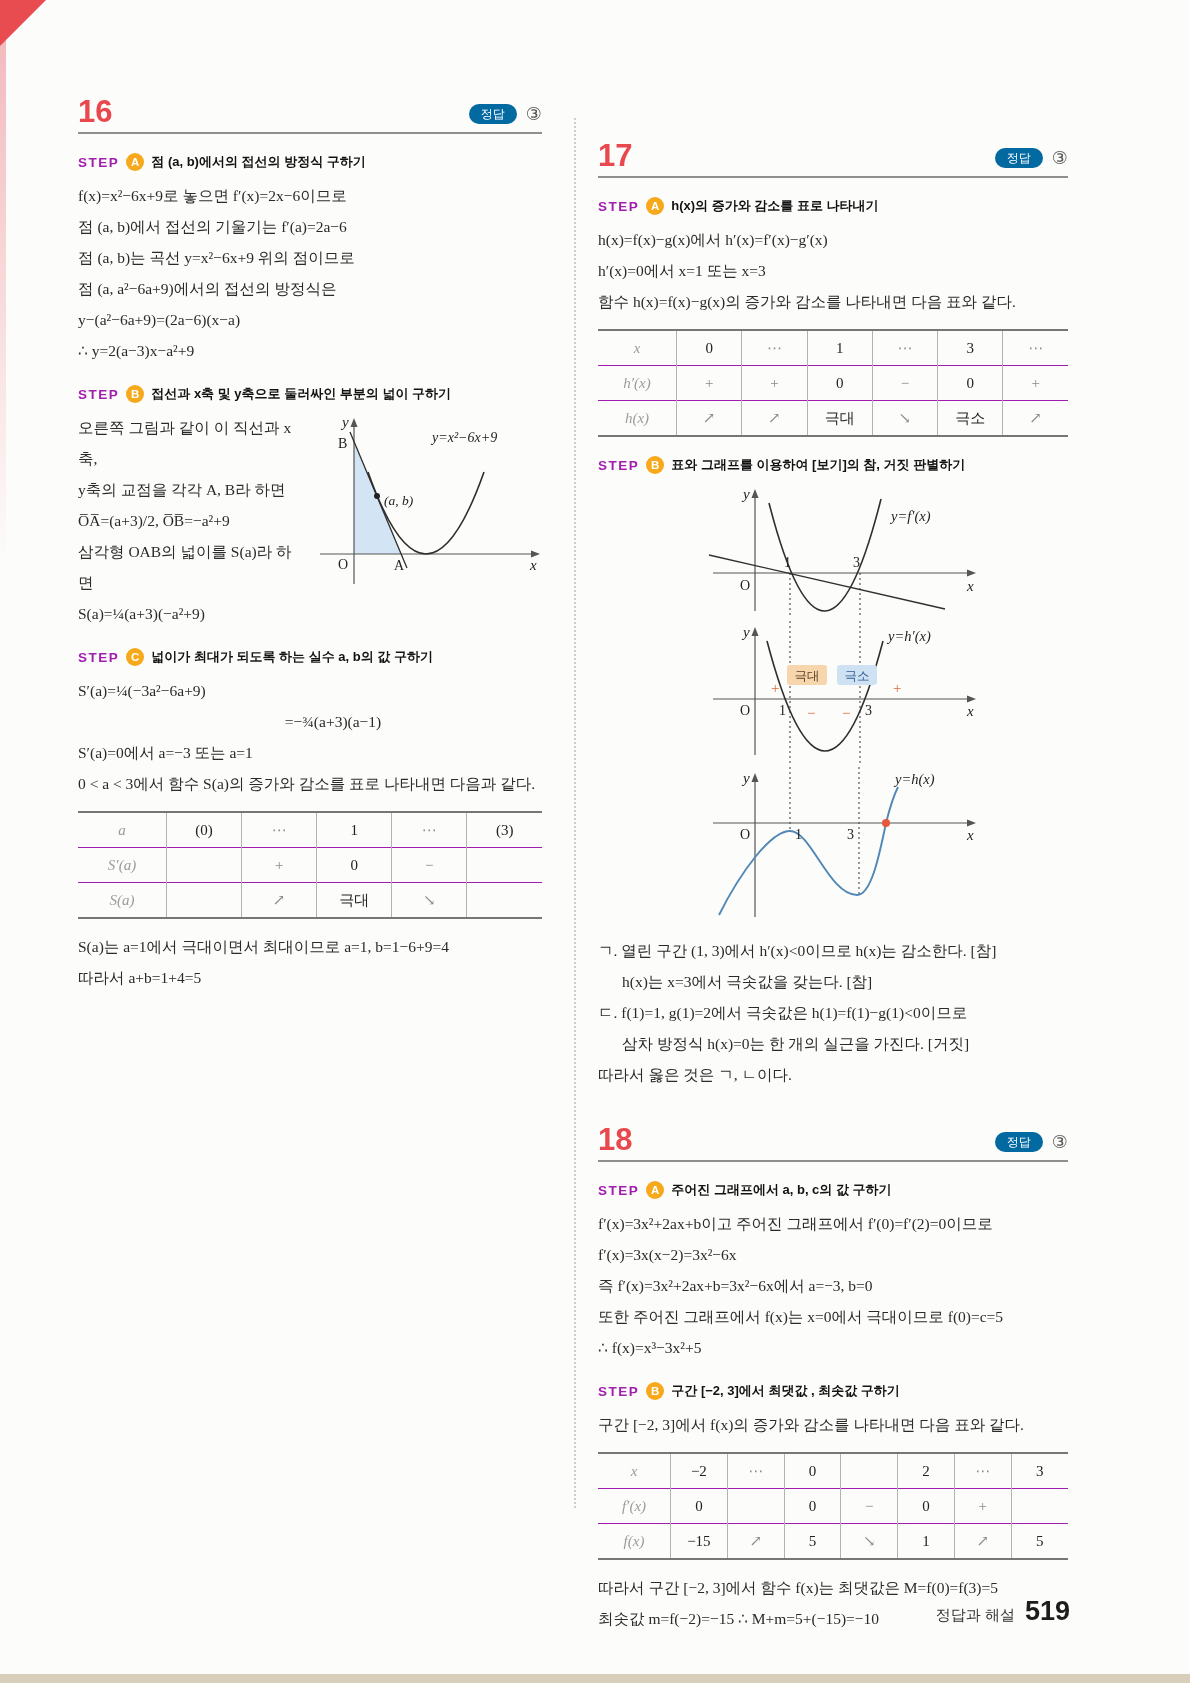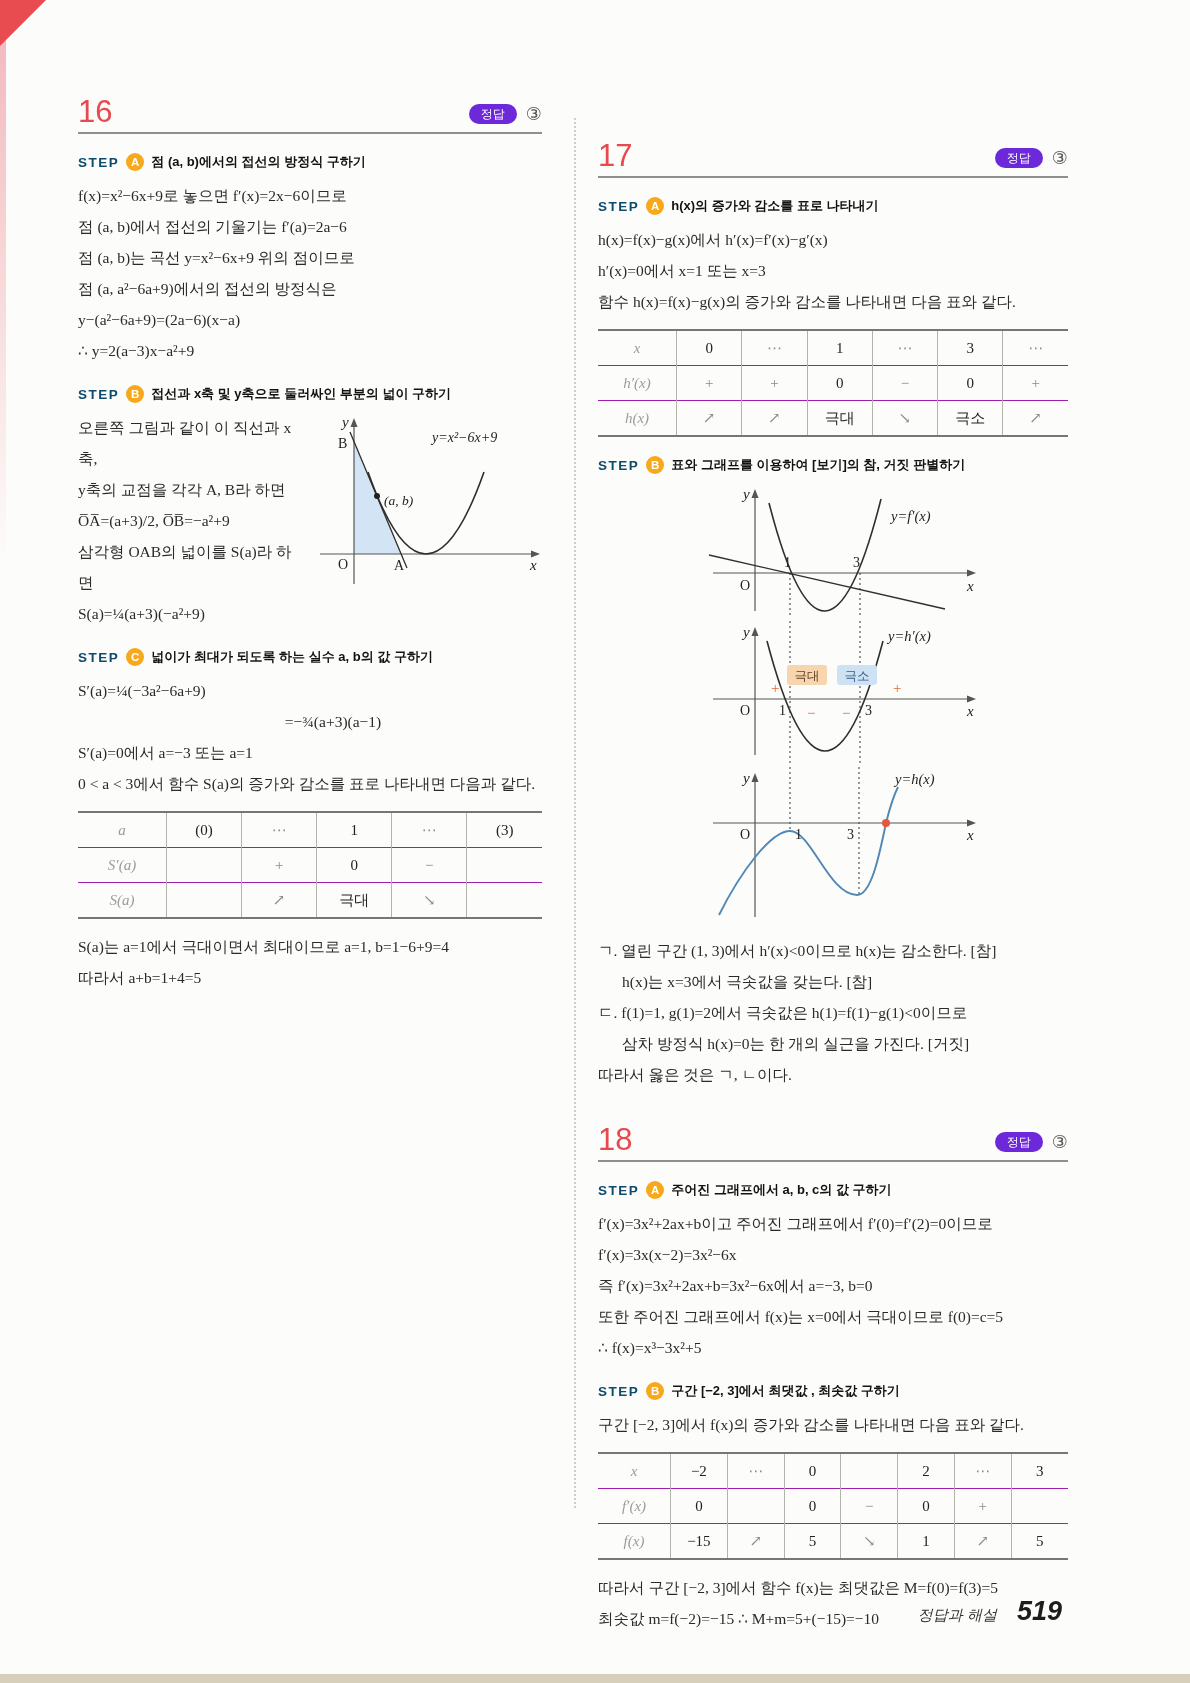--- a/index.html
+++ b/index.html
@@ -15,27 +15,27 @@
     background:linear-gradient(180deg,#f2b6ba,rgba(252,252,250,0));}
   .bottom-strip{position:absolute;left:0;bottom:0;width:100%;height:9px;background:#d8cfba;}
   .divider{position:absolute;left:574px;top:118px;height:1390px;border-left:2px dotted #cfcfca;}
 
   .columns{position:absolute;top:96px;left:78px;display:flex;gap:56px;}
   .col{width:464px;}
   .col.right{width:470px;margin-top:44px;}
 
   .prob-head{display:flex;align-items:flex-end;justify-content:space-between;
     border-bottom:2px solid #8f8f8c;padding-bottom:5px;}
-  .prob-num{font-size:31px;font-weight:normal;color:#e8484e;line-height:1;}
+  .prob-num{font-size:31px;font-weight:bold;color:#e8484e;line-height:1;}
   .answer{display:flex;align-items:center;gap:9px;padding-bottom:3px;}
-  .badge{background:#6d28d9;color:#fff;font-size:12px;padding:2px 12px;border-radius:10px;line-height:16px;}
+  .badge{background:#0369a1;color:#fff;font-size:12px;padding:2px 12px;border-radius:10px;line-height:16px;}
   .circ{color:#555;font-size:18px;line-height:1;}
 
   .step-line{display:flex;align-items:center;gap:7px;margin:19px 0 9px;}
-  .step-word{color:#0c4a6e;font-weight:bold;font-size:13.5px;letter-spacing:1.5px;}
+  .step-word{color:#a21caf;font-weight:bold;font-size:13.5px;letter-spacing:1.5px;}
   .step-letter{width:18px;height:18px;border-radius:50%;background:#f7a81b;color:#fff;
     font-size:11.5px;font-weight:bold;display:flex;align-items:center;justify-content:center;flex:0 0 18px;}
   .step-title{font-weight:bold;font-size:13px;color:#121212;}
 
   p.m{margin:0;font-size:15.5px;line-height:31px;
     font-family:"Liberation Serif","DejaVu Serif",serif;}
   p.m.indent1{padding-left:46px;text-align:center;}
   p.m.cont{padding-left:24px;}
 
   table.sol-table{width:100%;border-collapse:collapse;table-layout:fixed;
@@ -50,21 +50,21 @@
   table.sol-table.c7 td:first-child{width:76px;}
   table.sol-table.c8 td:first-child{width:70px;}
 
   .figwrap{float:right;width:228px;margin:0 0 4px 8px;}
   .clear{clear:both;}
   .graphs{display:flex;flex-direction:column;align-items:center;margin:4px 0 8px;}
   .graphs svg{display:block;margin:2px 0;}
 
   .gap-between-problems{height:34px;}
 
-  .page-footer{position:absolute;right:128px;top:1596px;display:flex;align-items:baseline;gap:20px;font-style:italic;}
+  .page-footer{position:absolute;right:120px;top:1596px;display:flex;align-items:baseline;gap:10px;}
   .pf-label{font-size:15px;color:#333;}
   .pf-num{font-size:27px;font-weight:bold;color:#1d1d1d;}
 
   
   text.mt{font-family:"Liberation Serif","DejaVu Serif",serif;font-style:italic;font-size:15px;fill:#222;}
   text.tick{font-family:"Liberation Serif","DejaVu Serif",serif;font-size:14px;fill:#222;}
   text.sign{font-family:"Liberation Serif","DejaVu Serif",serif;font-size:15px;fill:#e06a3a;}
   text.klab{font-family:"Liberation Sans","DejaVu Sans",sans-serif;font-size:12.5px;}
 </style>
 </head>

